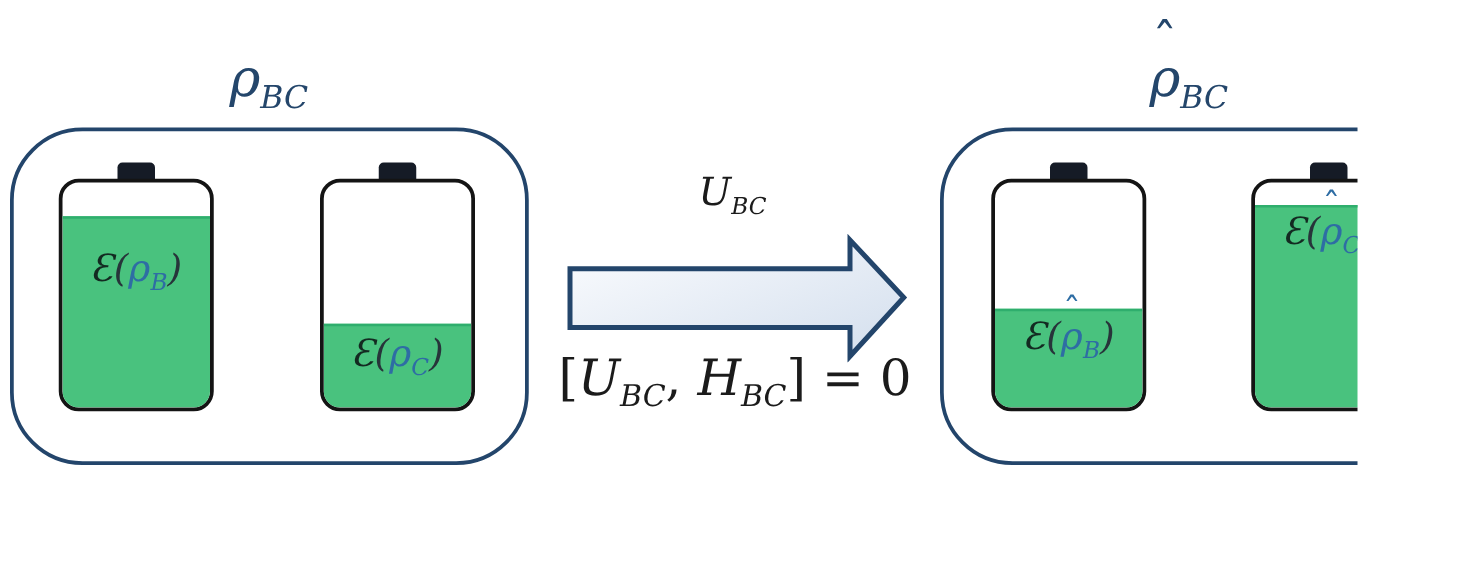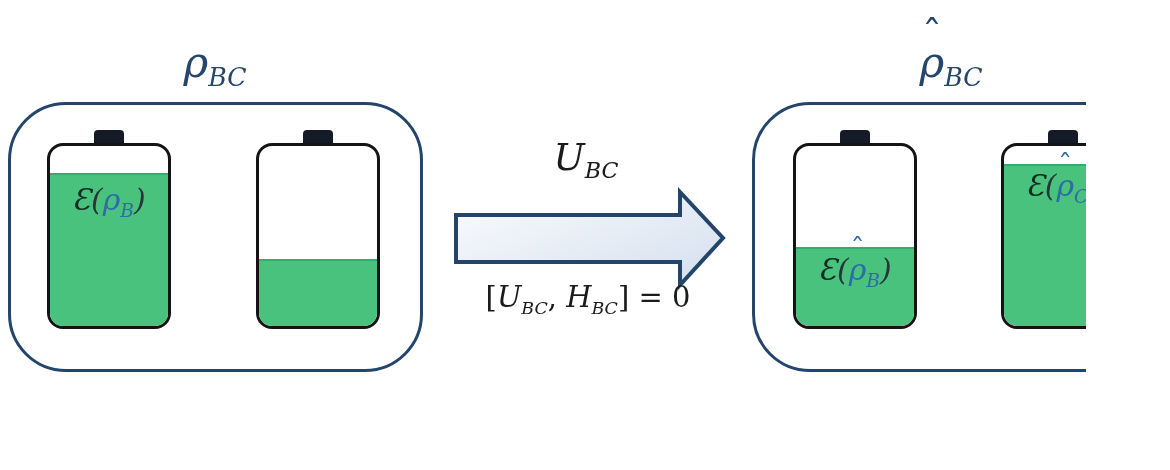--- a/index.html
+++ b/index.html
@@ -25,38 +25,38 @@
   .terminal{position:absolute;top:130px;width:30px;height:14px;background:var(--terminal);
             border-radius:4px 4px 0 0;}
   .t1{left:94px;} .t2{left:303px;} .t3{left:840px;} .t4{left:1048px;}
   .battery{position:absolute;top:143px;width:118px;height:180px;background:#fff;
            border:3px solid var(--battery-border);border-radius:16px;overflow:hidden;}
   .b1{left:47px;} .b2{left:256px;} .b3{left:793px;} .b4{left:1001px;}
   .fill{position:absolute;left:0;right:0;bottom:0;background:var(--green);
         border-top:2px solid var(--green-edge);}
   .blabel{position:absolute;left:2px;right:2px;text-align:center;z-index:2;
           font-size:30px;font-style:italic;white-space:nowrap;}
-  .l1{top:36px;} .l2{top:120px;} .l3{top:106px;} .l4{top:22px;}
+  .l1{top:52px;} .l2{top:120px;} .l3{top:106px;} .l4{top:22px;}
   .blabel .ecal{color:var(--label-e);font-style:italic;}
   .blabel .paren{color:var(--label-paren);}
   .blabel .rho, .blabel sub{color:var(--label-blue);}
   .blabel sub{font-size:0.62em;font-style:italic;}
   
   .mt{position:relative;display:inline-block;}
   .hat{position:absolute;left:0;top:-0.58em;width:100%;text-align:center;
        font-style:normal;font-size:0.95em;line-height:1;}
   .state-title .hat{color:var(--title);} .blabel .hat{color:var(--label-blue);}
   
   .u-label{position:absolute;left:486px;top:136px;width:200px;text-align:center;
-           font-size:37px;font-style:italic;color:var(--math-black);}
+           font-size:31px;font-style:italic;color:var(--math-black);}
   .u-label sub, .equation sub{font-size:0.60em;font-style:italic;}
   .arrow-wrap{position:absolute;left:450px;top:186px;width:280px;height:104px;}
   .arrow-wrap polygon{stroke:var(--outline);stroke-width:4;stroke-linejoin:miter;}
   .equation{position:absolute;left:438px;top:280px;width:300px;text-align:center;
-            font-size:29px;color:var(--math-black);white-space:nowrap;}
+            font-size:40px;color:var(--math-black);white-space:nowrap;}
   .equation .it{font-style:italic;}
 </style>
 </head>
 <body>
 
 <div class="canvas">
 
   <div class="state-title title-left"><span class="mt"><span class="hat"></span><span>ρ</span></span><sub>BC</sub></div>
 
   <div class="state-title title-right"><span class="mt"><span class="hat">ˆ</span><span>ρ</span></span><sub>BC</sub></div>
@@ -69,20 +69,21 @@
   <div class="terminal t3"></div>
   <div class="terminal t4"></div>
 
   <div class="battery b1">
     <div class="fill" style="height: 84%;"></div>
     <div class="blabel l1"><span class="ecal">Ɛ</span><span class="paren">(</span><span class="mt"><span class="hat"></span><span class="rho">ρ</span></span><sub>B</sub><span class="paren">)</span></div>
   </div>
 
   <div class="battery b2">
     <div class="fill" style="height: 36%;"></div>
+    <div class="blabel l2"><span class="ecal">Ɛ</span><span class="paren">(</span><span class="mt"><span class="hat"></span><span class="rho">ρ</span></span><sub>C</sub><span class="paren">)</span></div>
   </div>
 
   <div class="u-label"><span>U</span><sub>BC</sub></div>
 
   <div class="arrow-wrap">
     <svg width="280" height="104" viewBox="0 0 280 104">
       <defs>
         <linearGradient id="arrowGrad" x1="0" y1="0" x2="0.9" y2="0.8">
           <stop offset="0" stop-color="#fbfcfe"></stop>
           <stop offset="1" stop-color="#d9e3f0"></stop>

